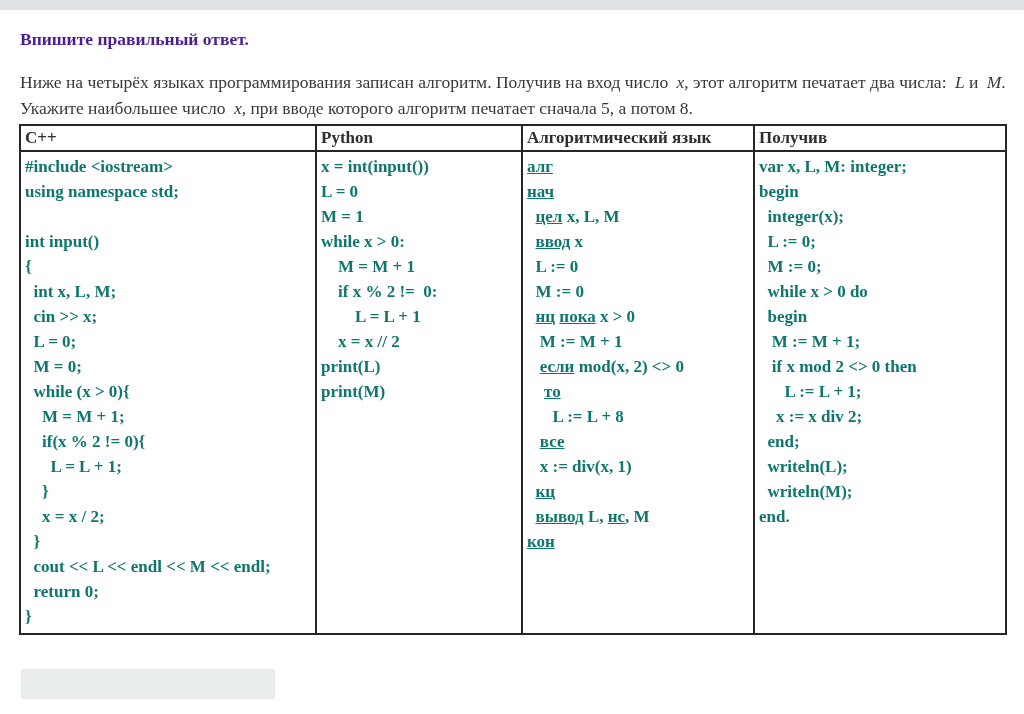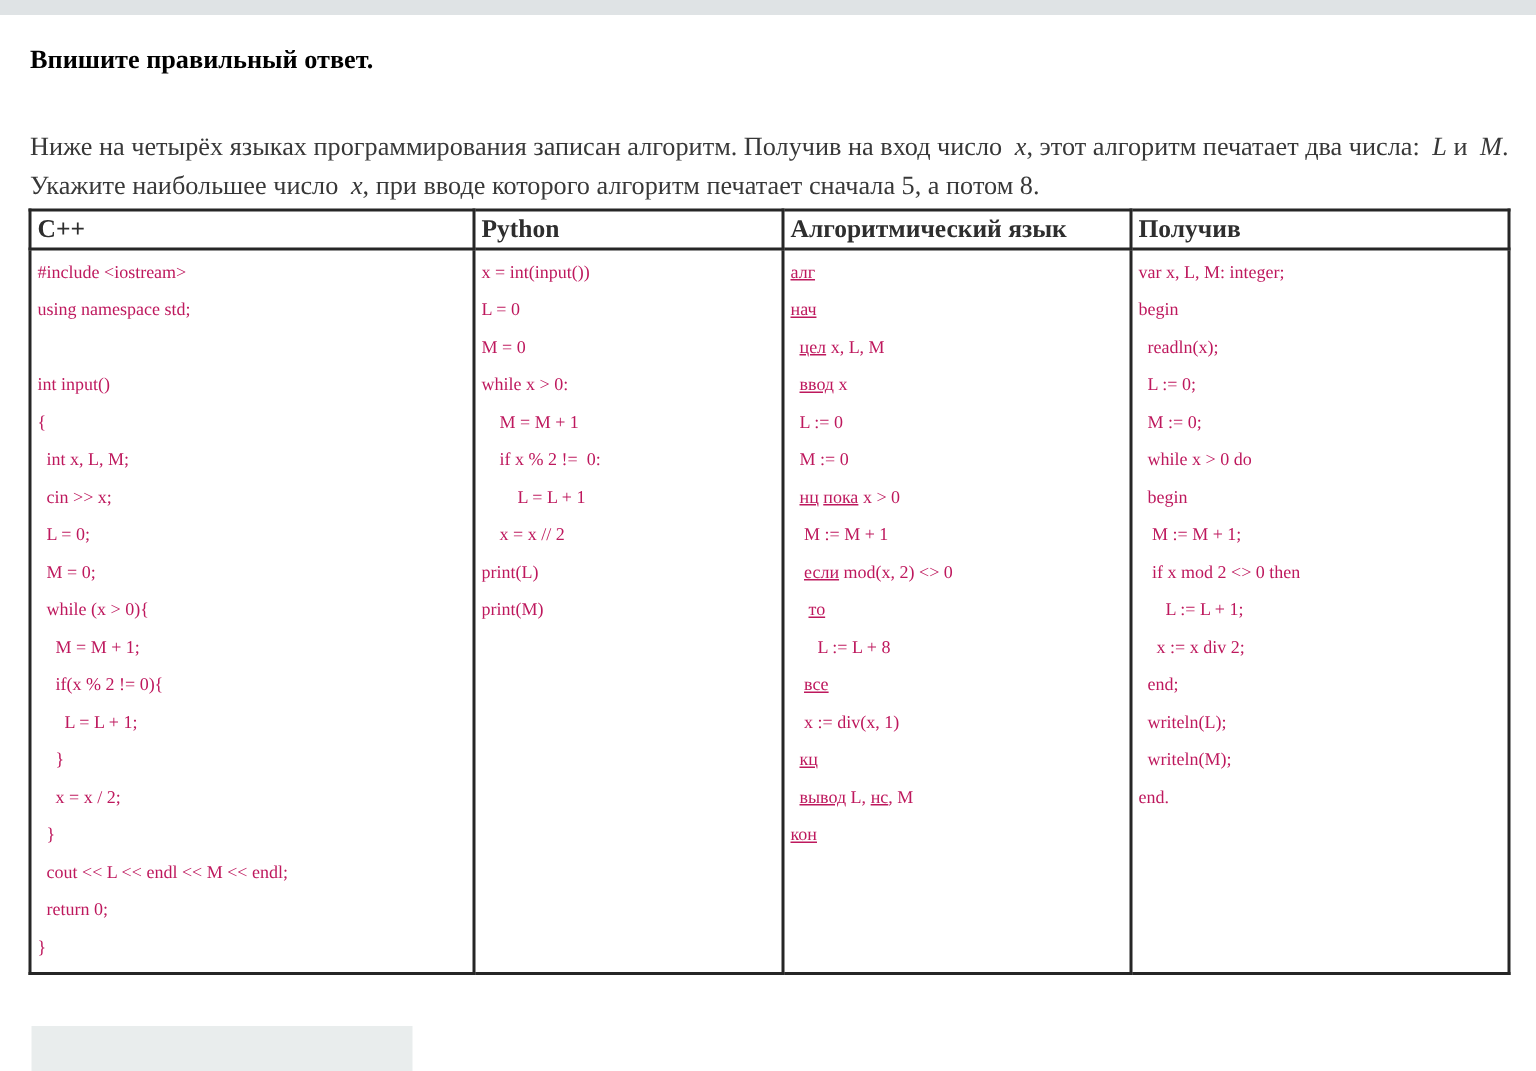--- a/index.html
+++ b/index.html
@@ -13,25 +13,25 @@
   }
   .top-strip {
     width: 100%; height: 10px;
     background: #dfe3e5;
   }
   .content { padding: 0 19px; }
   .title {
     margin: 19px 0 0 1px;
     font-size: 17.5px;
     font-weight: bold;
-    color: #000000;
+    color: #4c1d95;
     line-height: 20px;
   }
   .question {
-    margin: 35px 0 3px 1px;
+    margin: 20px 0 3px 1px;
     font-size: 17.5px;
     line-height: 26px;
     color: #383838;
     width: 986px;
   }
   .qvar { font-style: italic; padding-left: 4px; }
   table.code-table {
     border-collapse: collapse;
     table-layout: fixed;
     width: 986px;
@@ -45,25 +45,26 @@
     height: 26px;
     color: #2e2e2e;
   }
   .code-table td {
     border: 2px solid #262626;
     vertical-align: top;
     padding: 2px 3px 4px 4px;
     height: 479px;
   }
   .code-line {
-    font-size: 12px;
+    font-size: 17px;
     line-height: 25px;
     min-height: 25px;
     white-space: pre;
-    color: #be185d;
+    color: #0f766e;
+    font-weight: bold;
   }
   .kw { text-decoration: underline; text-align: center; }
   .answer-box {
     display: block;
     margin: 34px 0 0 2px;
     width: 254px;
     height: 30px;
     background: #e9eded;
     border: none;
     outline: none;
@@ -118,21 +119,21 @@
             <div class="code-line"><span>    }</span></div>
             <div class="code-line"><span>    x = x / 2;</span></div>
             <div class="code-line"><span>  }</span></div>
             <div class="code-line"><span>  cout &lt;&lt; L &lt;&lt; endl &lt;&lt; M &lt;&lt; endl;</span></div>
             <div class="code-line"><span>  return 0;</span></div>
             <div class="code-line"><span>}</span></div>
           </td>
         <td>
             <div class="code-line"><span>x = int(input())</span></div>
             <div class="code-line"><span>L = 0</span></div>
-            <div class="code-line"><span>M = 0</span></div>
+            <div class="code-line"><span>M = 1</span></div>
             <div class="code-line"><span>while x &gt; 0:</span></div>
             <div class="code-line"><span>    M = M + 1</span></div>
             <div class="code-line"><span>    if x % 2 !=  0:</span></div>
             <div class="code-line"><span>        L = L + 1</span></div>
             <div class="code-line"><span>    x = x // 2</span></div>
             <div class="code-line"><span>print(L)</span></div>
             <div class="code-line"><span>print(M)</span></div>
           </td>
         <td>
             <div class="code-line"><span class="kw">алг</span></div>
@@ -148,21 +149,21 @@
             <div class="code-line"><span>      L := L + 8</span></div>
             <div class="code-line"><span>   </span><span class="kw">все</span></div>
             <div class="code-line"><span>   x := div(x, 1)</span></div>
             <div class="code-line"><span>  </span><span class="kw">кц</span></div>
             <div class="code-line"><span>  </span><span class="kw">вывод</span><span> L, </span><span class="kw">нс</span><span>, M</span></div>
             <div class="code-line"><span class="kw">кон</span></div>
           </td>
         <td>
             <div class="code-line"><span>var x, L, M: integer;</span></div>
             <div class="code-line"><span>begin</span></div>
-            <div class="code-line"><span>  readln(x);</span></div>
+            <div class="code-line"><span>  integer(x);</span></div>
             <div class="code-line"><span>  L := 0;</span></div>
             <div class="code-line"><span>  M := 0;</span></div>
             <div class="code-line"><span>  while x &gt; 0 do</span></div>
             <div class="code-line"><span>  begin</span></div>
             <div class="code-line"><span>   M := M + 1;</span></div>
             <div class="code-line"><span>   if x mod 2 &lt;&gt; 0 then</span></div>
             <div class="code-line"><span>      L := L + 1;</span></div>
             <div class="code-line"><span>    x := x div 2;</span></div>
             <div class="code-line"><span>  end;</span></div>
             <div class="code-line"><span>  writeln(L);</span></div>

